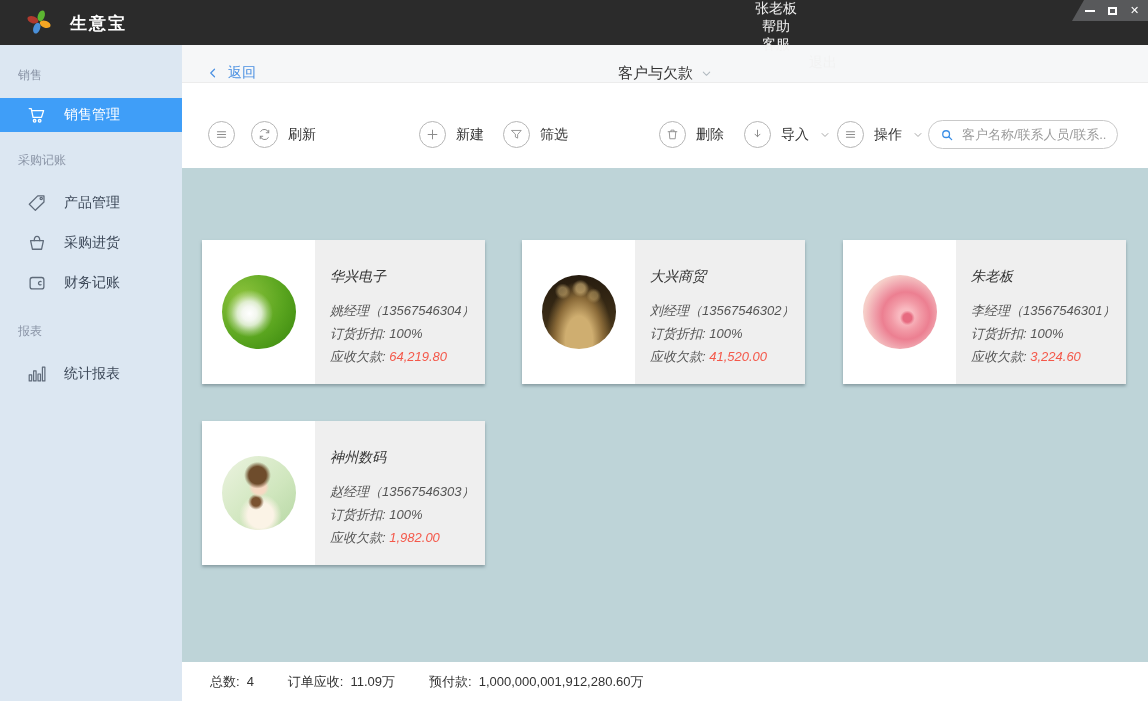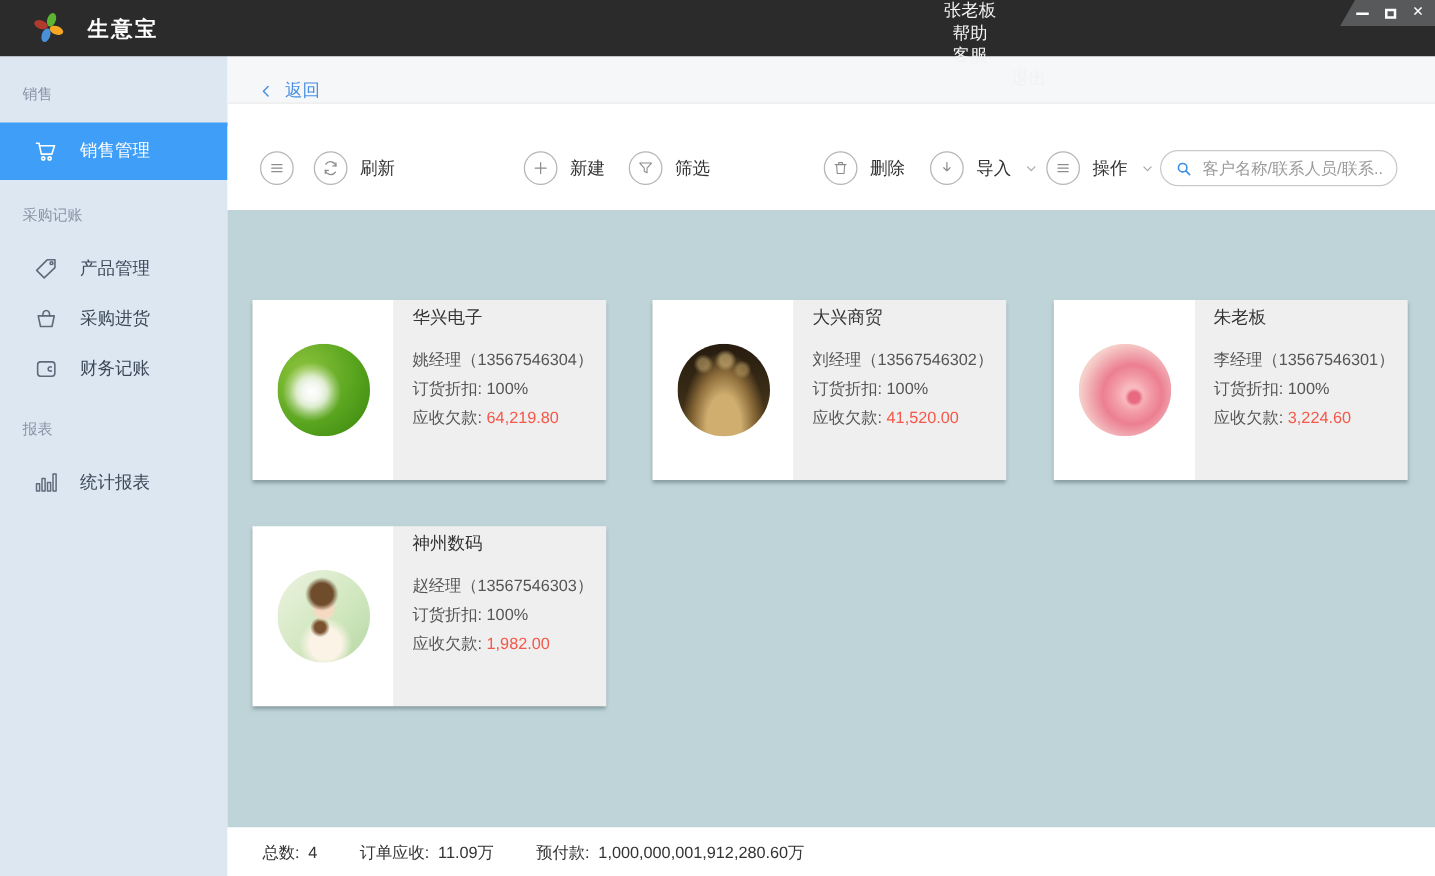--- a/index.html
+++ b/index.html
@@ -18,21 +18,21 @@
   .win-chip { position:absolute; right:0; top:0; width:80px; height:21px; background:#58595b;
               clip-path:polygon(16px 0, 100% 0, 100% 100%, 4px 100%);
               display:flex; align-items:center; justify-content:center; gap:13px; padding-left:8px; }
   .ic-min { width:10px; height:2px; background:#fff; }
   .ic-max { width:9px; height:8px; border:2px solid #fff; }
   .ic-close { color:#fff; font-size:11px; font-weight:bold; line-height:1; }
 
   
   .sidebar { position:absolute; left:0; top:45px; width:182px; height:656px; background:#dce7f2; padding-top:22px; }
   .side-section-label { margin:0 0 14px 18px; font-size:12px; color:#8a94a6; }
-  .side-item { height:46px; display:flex; align-items:center; padding-left:26px; gap:16px; font-size:14px; color:#3c4858; }
+  .side-item { height:34px; display:flex; align-items:center; padding-left:26px; gap:16px; font-size:14px; color:#3c4858; }
   .side-item svg { width:22px; height:22px; flex:none; color:#5f6b7a; }
   .side-item.active { background:#3f9ef8; color:#fff; }
   .side-item.active svg { color:#fff; }
   .side-item.small { height:40px; } .mt20 { margin-top:20px; }
 
   
   .header-row { position:absolute; left:182px; top:45px; width:966px; height:38px; background:#f6f7f8; border-bottom:1px solid #ececec; }
   .back-btn { position:absolute; left:25px; top:19px; display:flex; align-items:center; gap:9px; color:#4a90e2; font-size:14px; }
   .back-btn svg { width:12px; height:12px; }
   .page-title-wrap { position:absolute; left:0; top:19px; width:100%; text-align:center; font-size:15px; color:#333; }
@@ -48,21 +48,21 @@
   .search-box { position:absolute; left:746px; top:19px; width:190px; height:29px; border:1px solid #c9c9c9; border-radius:15px; background:#fff; display:flex; align-items:center; padding:0 11px; gap:8px; }
   .search-box svg { width:14px; height:14px; color:#3a8ee6; flex:none; }
   .search-box input { border:none; outline:none; background:transparent; width:100%; font-size:13px; color:#333; font-family:inherit; }
   .search-box input::placeholder { color:#9b9b9b; }
 
   
   .content { position:absolute; left:182px; top:168px; width:966px; height:494px; background:#bed4d8; }
   .card { position:absolute; width:283px; height:144px; display:flex; box-shadow:0 2px 3px rgba(90,110,116,.55); }
   .card-photo { width:113px; background:#fff; display:flex; align-items:center; justify-content:center; flex:none; }
   .avatar { width:74px; height:74px; border-radius:50%; }
-  .card-info { flex:1; background:#efefef; padding:5px 8px 0 15px; font-size:13px; color:#555; }
+  .card-info { flex:1; background:#efefef; padding:28px 8px 0 15px; font-size:13px; color:#555;font-style:italic; }
   .cust-name { font-size:14px; color:#333; margin-bottom:17px; }
   .info-line { margin-bottom:7px; line-height:16px; white-space:nowrap; }
   .debt-val { color:#f4584a; }
 
   [data-avatar="dandelion"] { background:
       radial-gradient(circle at 37% 52%, #ffffff 0%, #f3f7ef 12%, rgba(240,246,235,.85) 20%, rgba(236,244,229,.35) 30%, rgba(236,244,229,0) 39%),
       radial-gradient(circle at 28% 32%, #8fc43e 0%, #5aa51f 55%, #3e8c10 90%); }
   [data-avatar="book"] { background:
       radial-gradient(circle at 28% 22%, rgba(205,175,115,.55) 0 5%, transparent 10%),
       radial-gradient(circle at 52% 18%, rgba(215,185,125,.6) 0 6%, transparent 12%),
@@ -163,20 +163,25 @@
     </div>
   </div>
 
   <div class="header-row" data-interactable="false">
     <div class="back-btn" data-interactable="true">
       <svg viewBox="0 0 24 24" fill="none" stroke="currentColor" stroke-width="2.4" stroke-linecap="round" stroke-linejoin="round" data-interactable="false">
         <path d="M15 4.5 L7.5 12 L15 19.5"></path>
       </svg>
       <span data-interactable="false">返回</span>
     </div>
+    <div class="page-title-wrap" data-interactable="true">
+      <span data-interactable="false">客户与欠款</span><svg viewBox="0 0 24 24" fill="none" stroke="currentColor" stroke-width="2.2" stroke-linecap="round" stroke-linejoin="round" data-interactable="false">
+          <path d="M5 9l7 7 7-7"></path>
+        </svg>
+    </div>
   </div>
 
   <div class="toolbar-row" data-interactable="false">
 
     <div class="tool-btn" style="left:26px" data-interactable="true">
       <span class="circle">
           <svg viewBox="0 0 24 24" fill="none" stroke="currentColor" stroke-width="1.7" stroke-linecap="round" data-interactable="false">
             <path d="M5.5 7.5h13M5.5 12h13M5.5 16.5h13"></path>
           </svg>
         </span>

